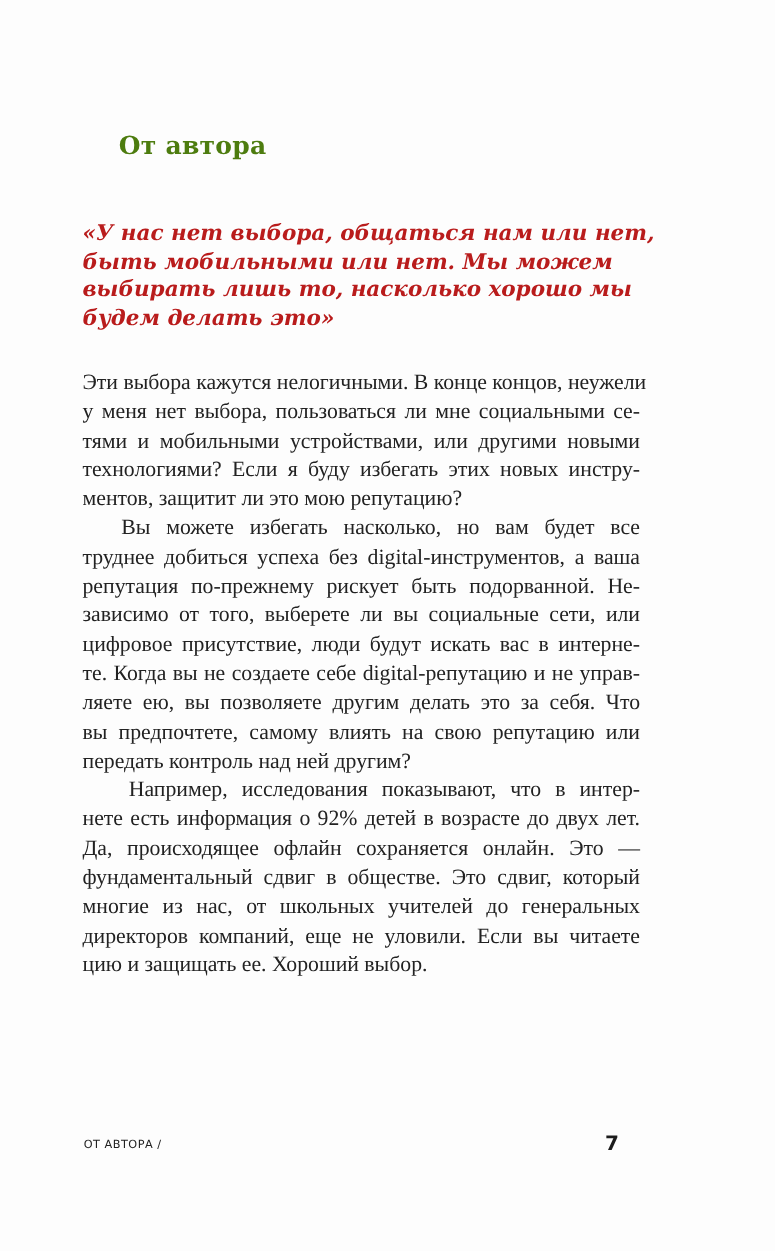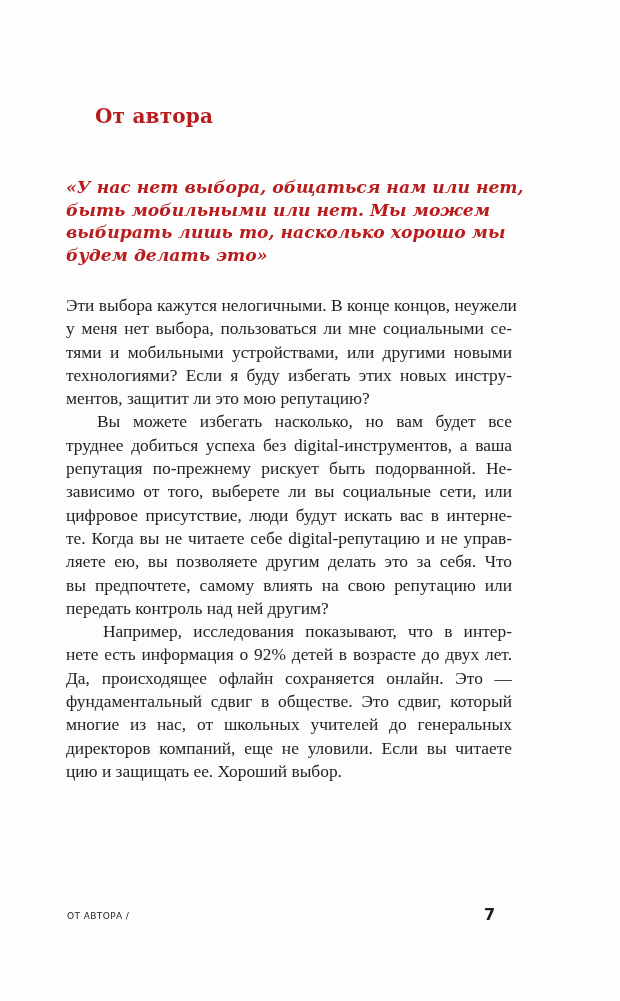--- a/index.html
+++ b/index.html
@@ -22,21 +22,21 @@
       background: #fdfdfd;
     }
     .heading {
       position: absolute;
       left: 95px;
       top: 104px;
       font-family: "DejaVu Serif", serif;
       font-weight: bold;
       font-size: 20px;
       letter-spacing: 0.2px;
-      color: #b91c1c;
+      color: #4d7c0f;
       margin: 0;
     }
     .epigraph {
       position: absolute;
       left: 66px;
       top: 176px;
       width: 450px;
       font-family: "DejaVu Serif", serif;
       font-style: italic;
       font-weight: bold;
@@ -107,21 +107,21 @@
       <span class="line">тями и мобильными устройствами, или другими новыми</span>
       <span class="line">технологиями? Если я буду избегать этих новых инстру-</span>
       <span class="line last">ментов, защитит ли это мою репутацию?</span>
     </div>
     <div>
       <span class="line indent">Вы можете избегать насколько, но вам будет все</span>
       <span class="line">труднее добиться успеха без digital-инструментов, а ваша</span>
       <span class="line">репутация по-прежнему рискует быть подорванной. Не-</span>
       <span class="line">зависимо от того, выберете ли вы социальные сети, или</span>
       <span class="line">цифровое присутствие, люди будут искать вас в интерне-</span>
-      <span class="line">те. Когда вы не читаете себе digital-репутацию и не управ-</span>
+      <span class="line">те. Когда вы не создаете себе digital-репутацию и не управ-</span>
       <span class="line">ляете ею, вы позволяете другим делать это за себя. Что</span>
       <span class="line">вы предпочтете, самому влиять на свою репутацию или</span>
       <span class="line last">передать контроль над ней другим?</span>
     </div>
     <div>
       <span class="line indent2">Например, исследования показывают, что в интер-</span>
       <span class="line">нете есть информация о 92% детей в возрасте до двух лет.</span>
       <span class="line">Да, происходящее офлайн сохраняется онлайн. Это —</span>
       <span class="line">фундаментальный сдвиг в обществе. Это сдвиг, который</span>
       <span class="line">многие из нас, от школьных учителей до генеральных</span>

